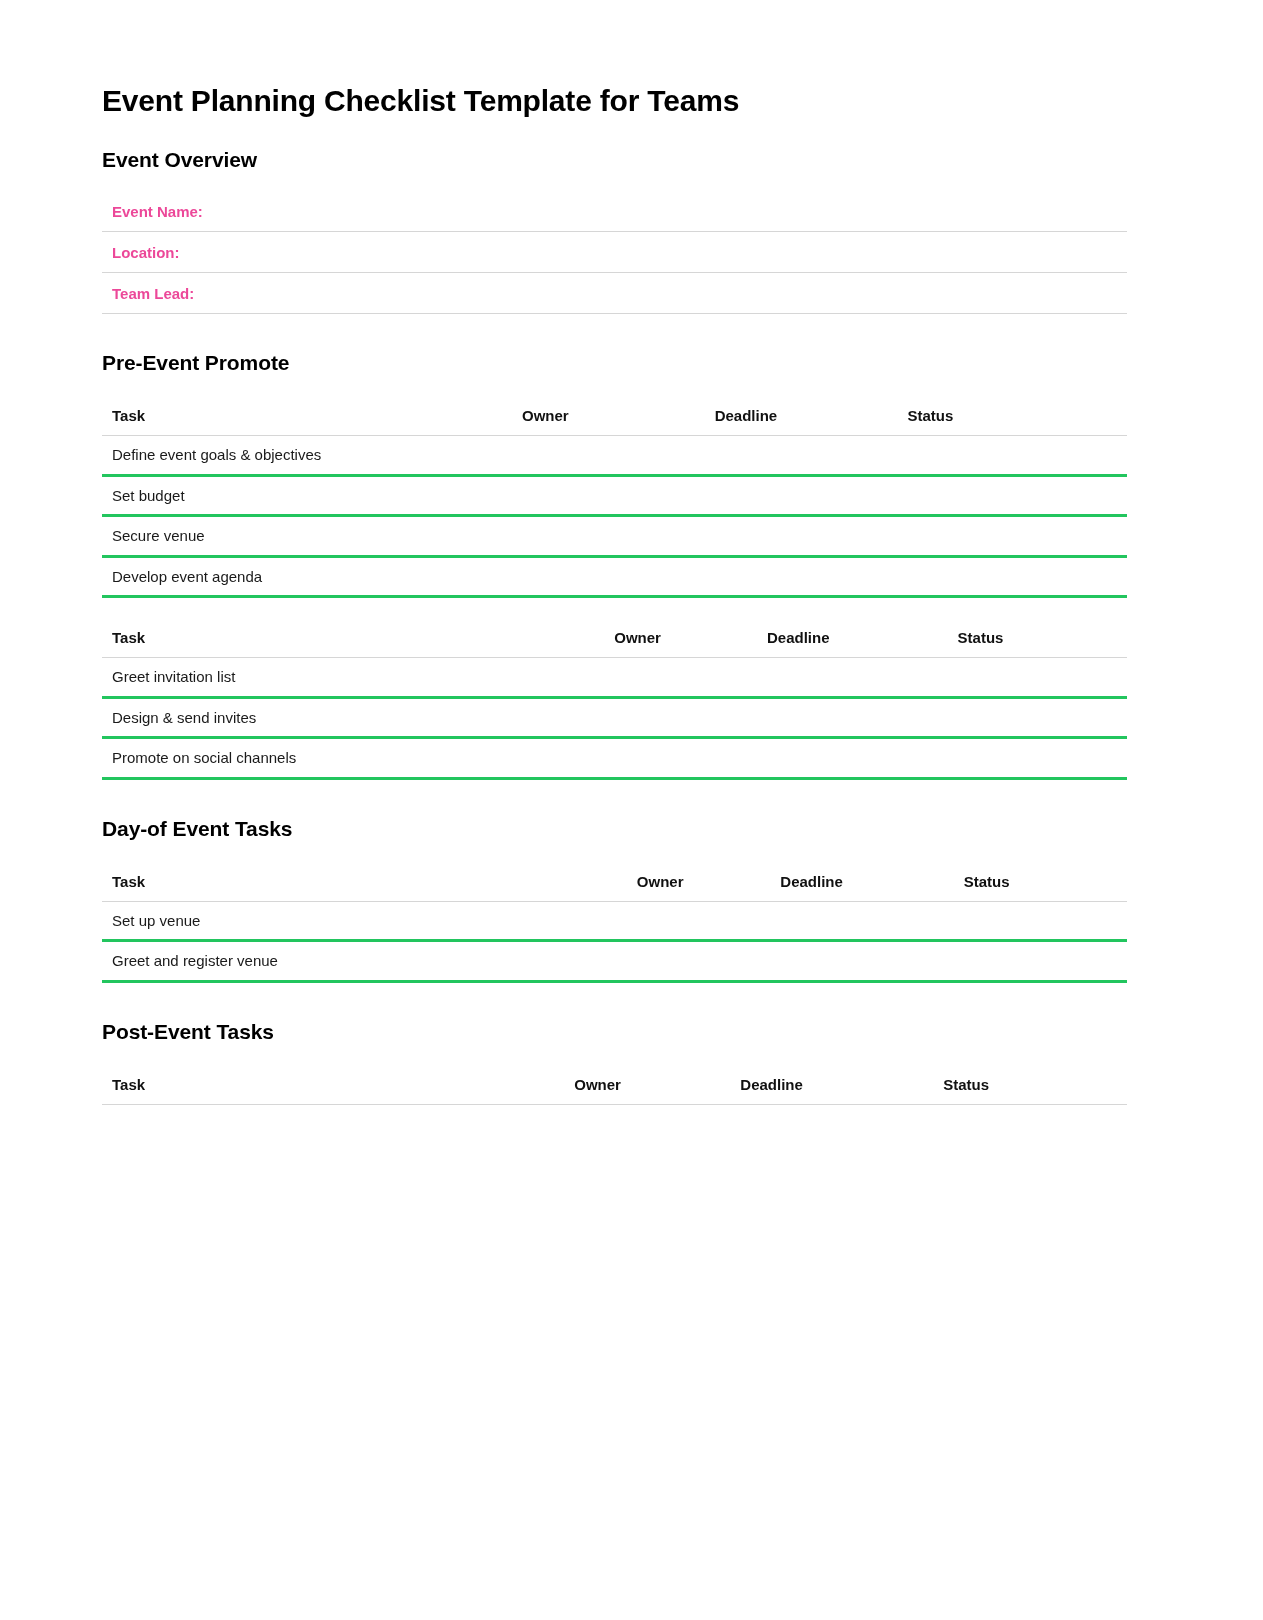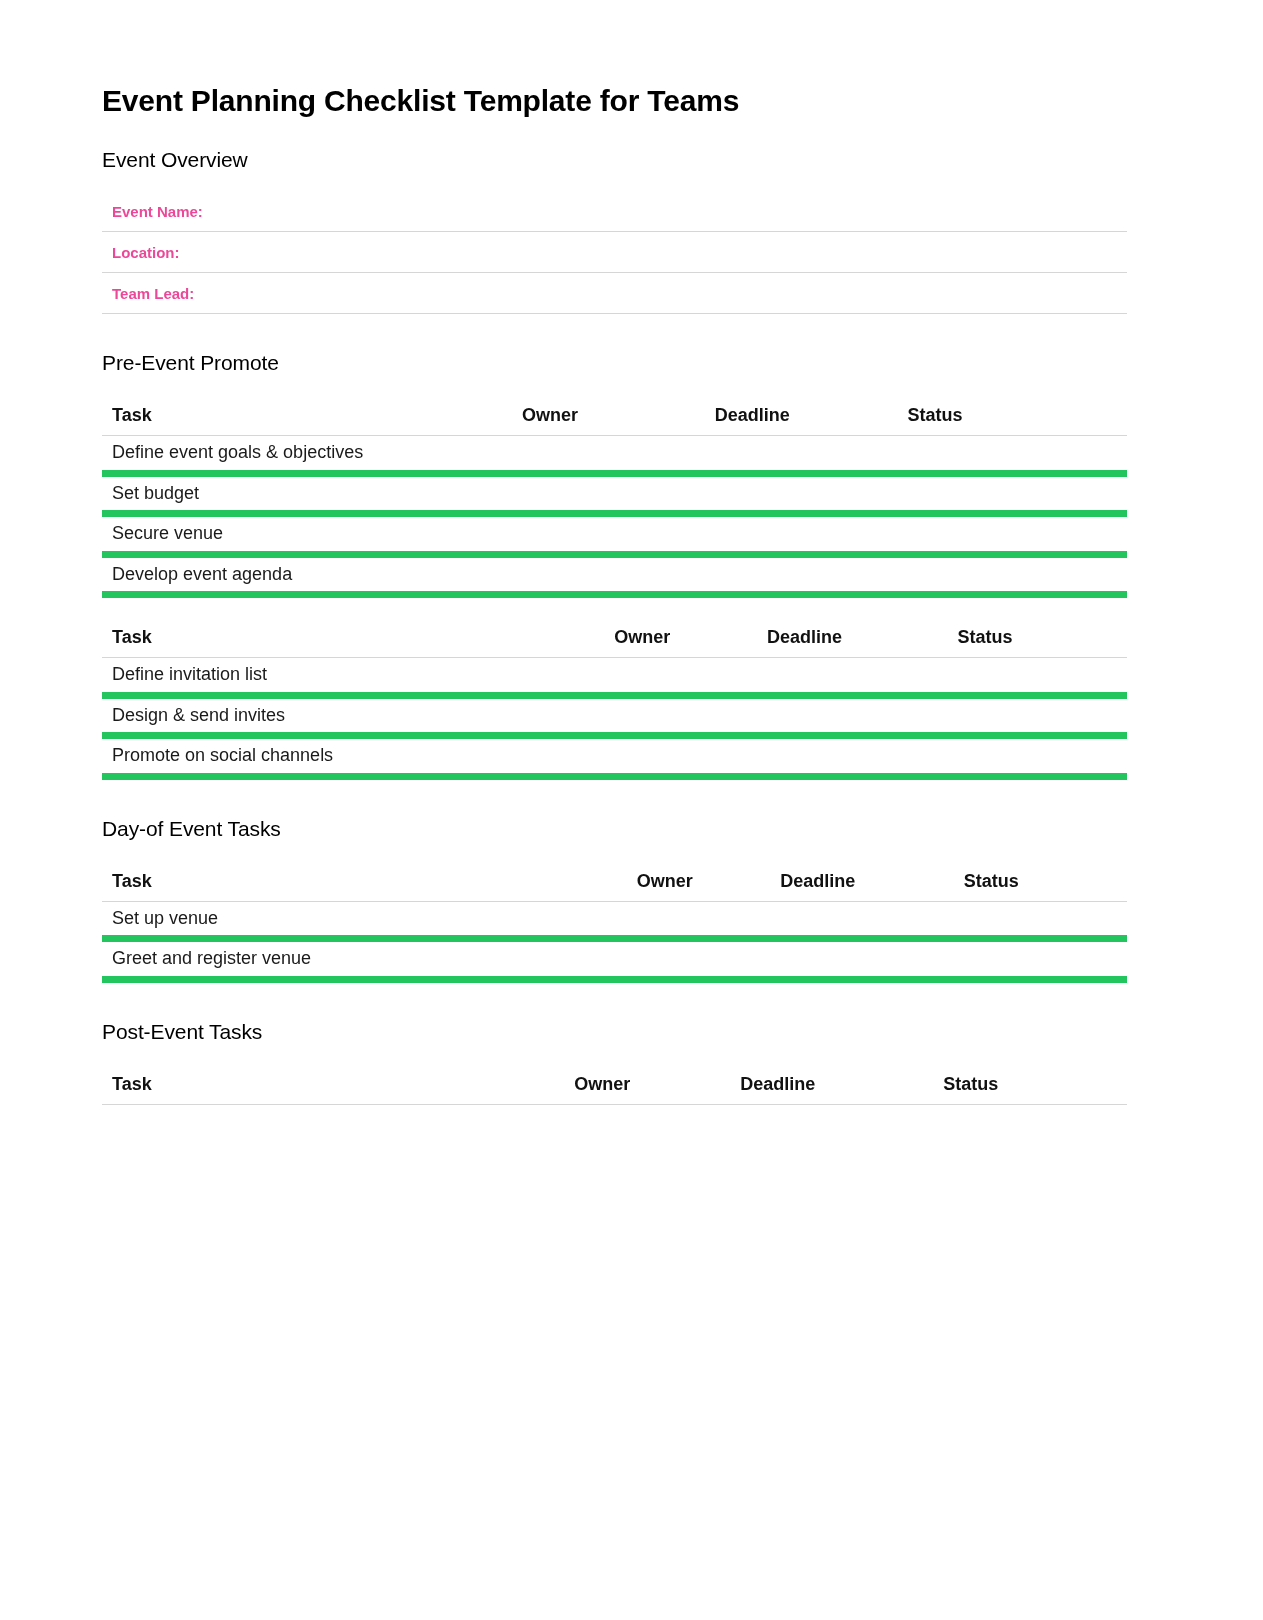--- a/index.html
+++ b/index.html
@@ -19,21 +19,21 @@
   h1.doc-title {
     font-size: 30px;
     line-height: 36px;
     font-weight: 700;
     color: #000000;
     letter-spacing: -0.2px;
   }
   h2.section-heading {
     font-size: 21px;
     line-height: 26px;
-    font-weight: 400;
+    font-weight: 700;
     color: #000000;
     margin-top: 36px;
     letter-spacing: -0.1px;
   }
   h2.first-heading { margin-top: 28px; }
 
   
   .fields { margin-top: 18px; }
   .field-row {
     height: 41px;
@@ -53,25 +53,25 @@
   .thead {
     display: flex;
     height: 40px;
     align-items: center;
     border-bottom: 1px solid #d6d6d6;
   }
   .trow {
     display: flex;
     height: 40.5px;
     align-items: center;
-    border-bottom: 7px solid #22c55e;
+    border-bottom: 3px solid #22c55e;
   }
   .cell {
     padding-left: 10px;
-    font-size: 18px;
+    font-size: 15px;
     color: #1a1a1a;
     white-space: nowrap;
     overflow: hidden;
   }
   .thead .cell { font-weight: 700; color: #111111; }
 
   
   .s0 .c0 { width: 40.0%; } .s0 .c1 { width: 18.8%; } .s0 .c2 { width: 18.8%; } .s0 .c3 { width: 22.4%; }
   .s1 .c0 { width: 49.0%; } .s1 .c1 { width: 14.9%; } .s1 .c2 { width: 18.6%; } .s1 .c3 { width: 17.5%; }
   .s2 .c0 { width: 51.2%; } .s2 .c1 { width: 14.0%; } .s2 .c2 { width: 17.9%; } .s2 .c3 { width: 16.9%; }
@@ -132,21 +132,21 @@
   </div>
 
   <div class="task-table s1">
     <div class="thead">
       <div class="cell c0">Task</div>
       <div class="cell c1">Owner</div>
       <div class="cell c2">Deadline</div>
       <div class="cell c3">Status</div>
     </div>
     <div class="trow">
-      <div class="cell c0">Define invitation list</div>
+      <div class="cell c0">Greet invitation list</div>
       <div class="cell c1"></div>
       <div class="cell c2"></div>
       <div class="cell c3"></div>
     </div>
     <div class="trow">
       <div class="cell c0">Design &amp; send invites</div>
       <div class="cell c1"></div>
       <div class="cell c2"></div>
       <div class="cell c3"></div>
     </div>

